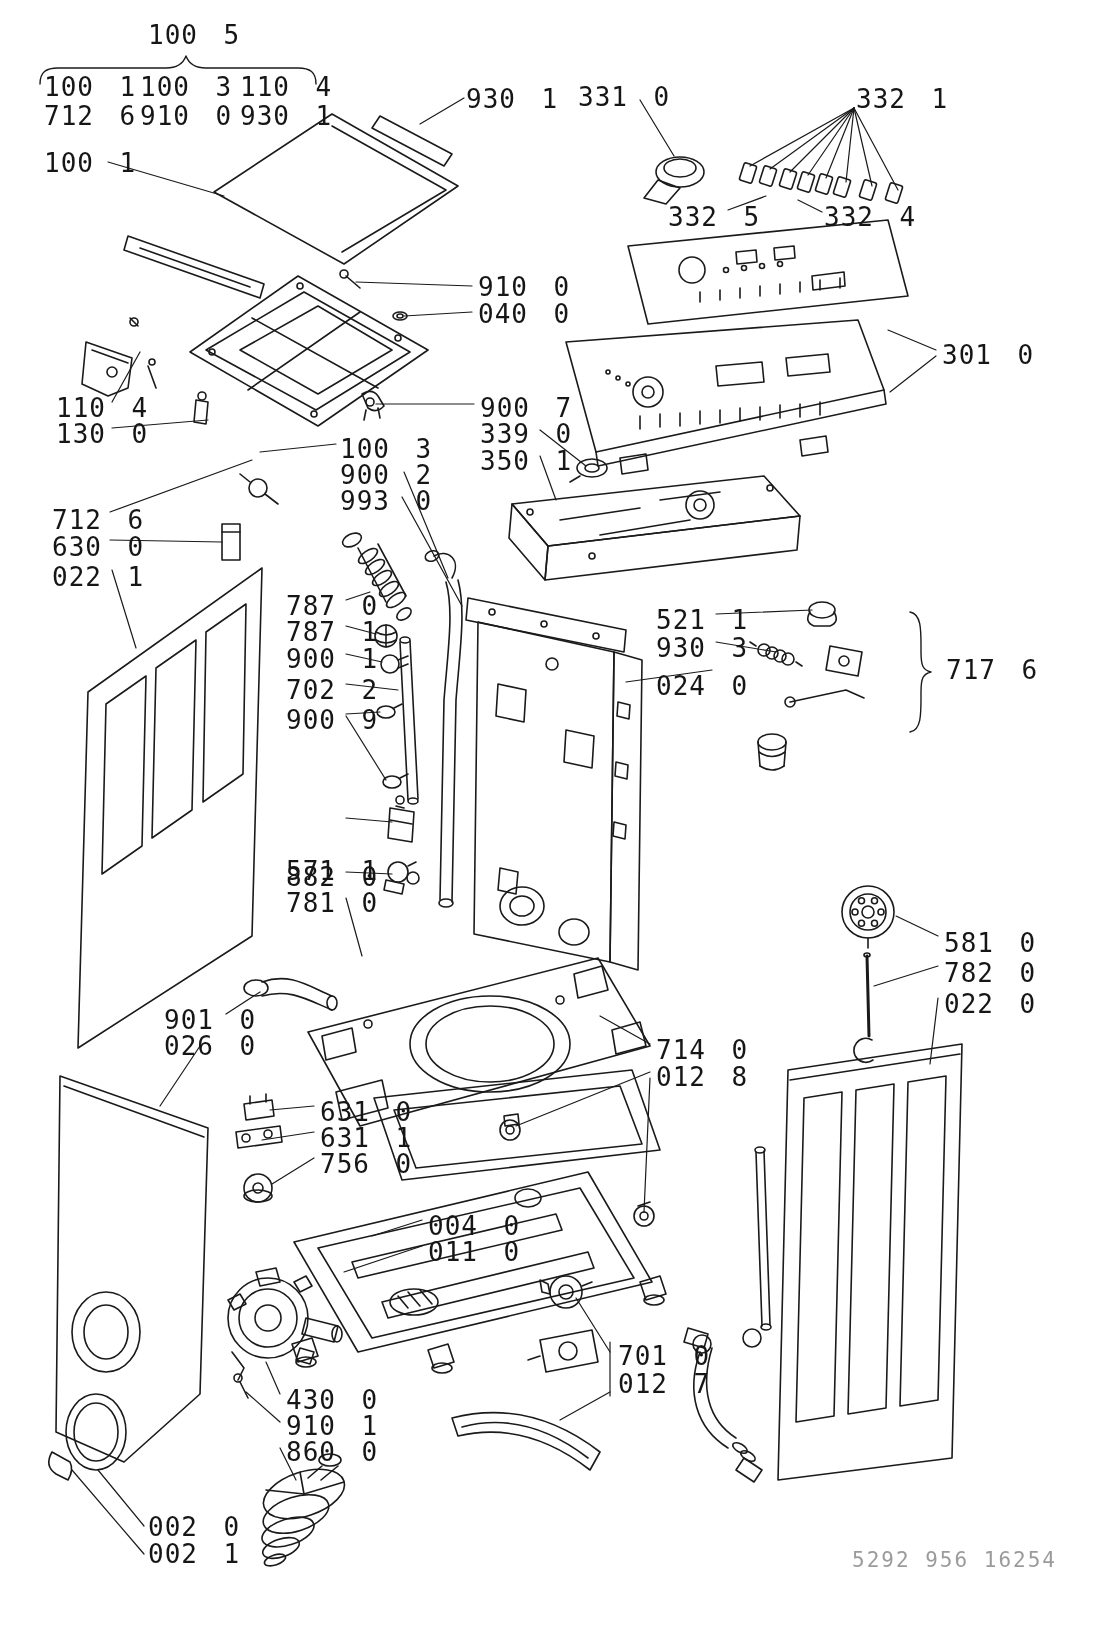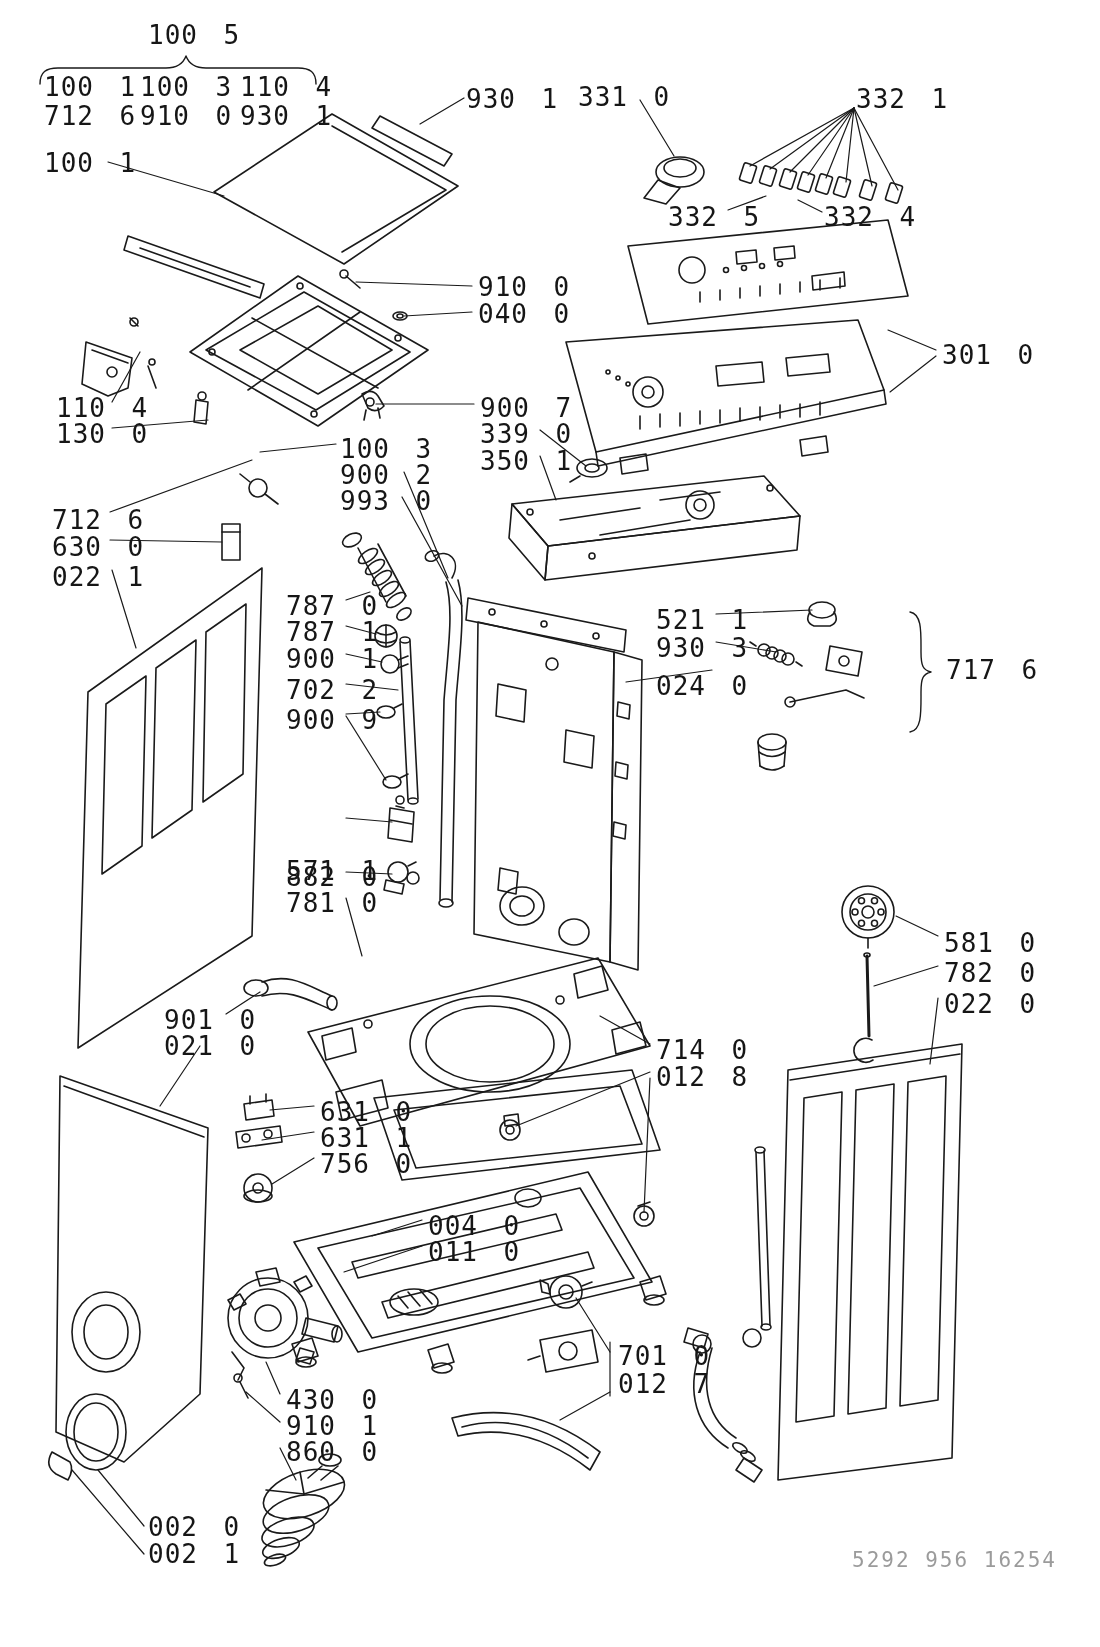--- a/index.html
+++ b/index.html
@@ -535,21 +535,21 @@
 <div class="lbl" style="left:656px;top:635px">930 3</div>
 <div class="lbl" style="left:656px;top:673px">024 0</div>
 <div class="lbl" style="left:946px;top:657px">717 6</div>
 <div class="lbl" style="left:286px;top:858px">571 1</div>
 <div class="lbl" style="left:286px;top:864px">882 0</div>
 <div class="lbl" style="left:286px;top:890px">781 0</div>
 <div class="lbl" style="left:944px;top:930px">581 0</div>
 <div class="lbl" style="left:944px;top:960px">782 0</div>
 <div class="lbl" style="left:944px;top:991px">022 0</div>
 <div class="lbl" style="left:164px;top:1007px">901 0</div>
-<div class="lbl" style="left:164px;top:1033px">021 0</div>
+<div class="lbl" style="left:164px;top:1033px">026 0</div>
 <div class="lbl" style="left:656px;top:1037px">714 0</div>
 <div class="lbl" style="left:656px;top:1064px">012 8</div>
 <div class="lbl" style="left:320px;top:1099px">631 0</div>
 <div class="lbl" style="left:320px;top:1125px">631 1</div>
 <div class="lbl" style="left:320px;top:1151px">756 0</div>
 <div class="lbl" style="left:428px;top:1213px">004 0</div>
 <div class="lbl" style="left:428px;top:1239px">011 0</div>
 <div class="lbl" style="left:618px;top:1343px">701 0</div>
 <div class="lbl" style="left:618px;top:1371px">012 7</div>
 <div class="lbl" style="left:286px;top:1387px">430 0</div>

